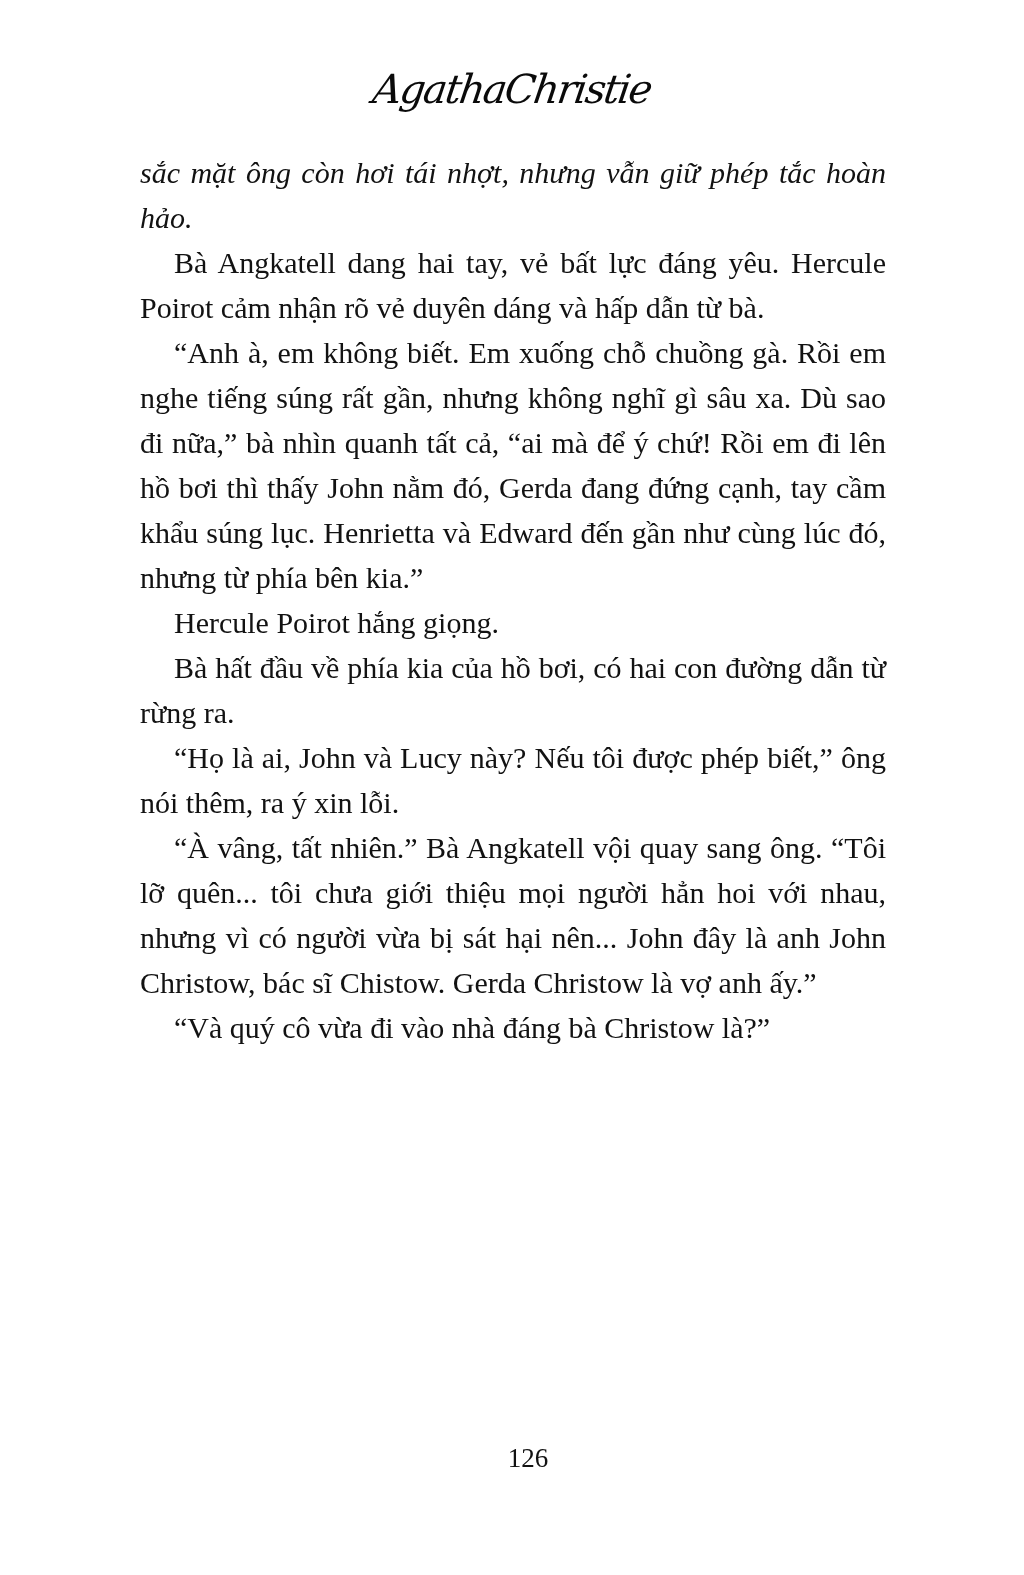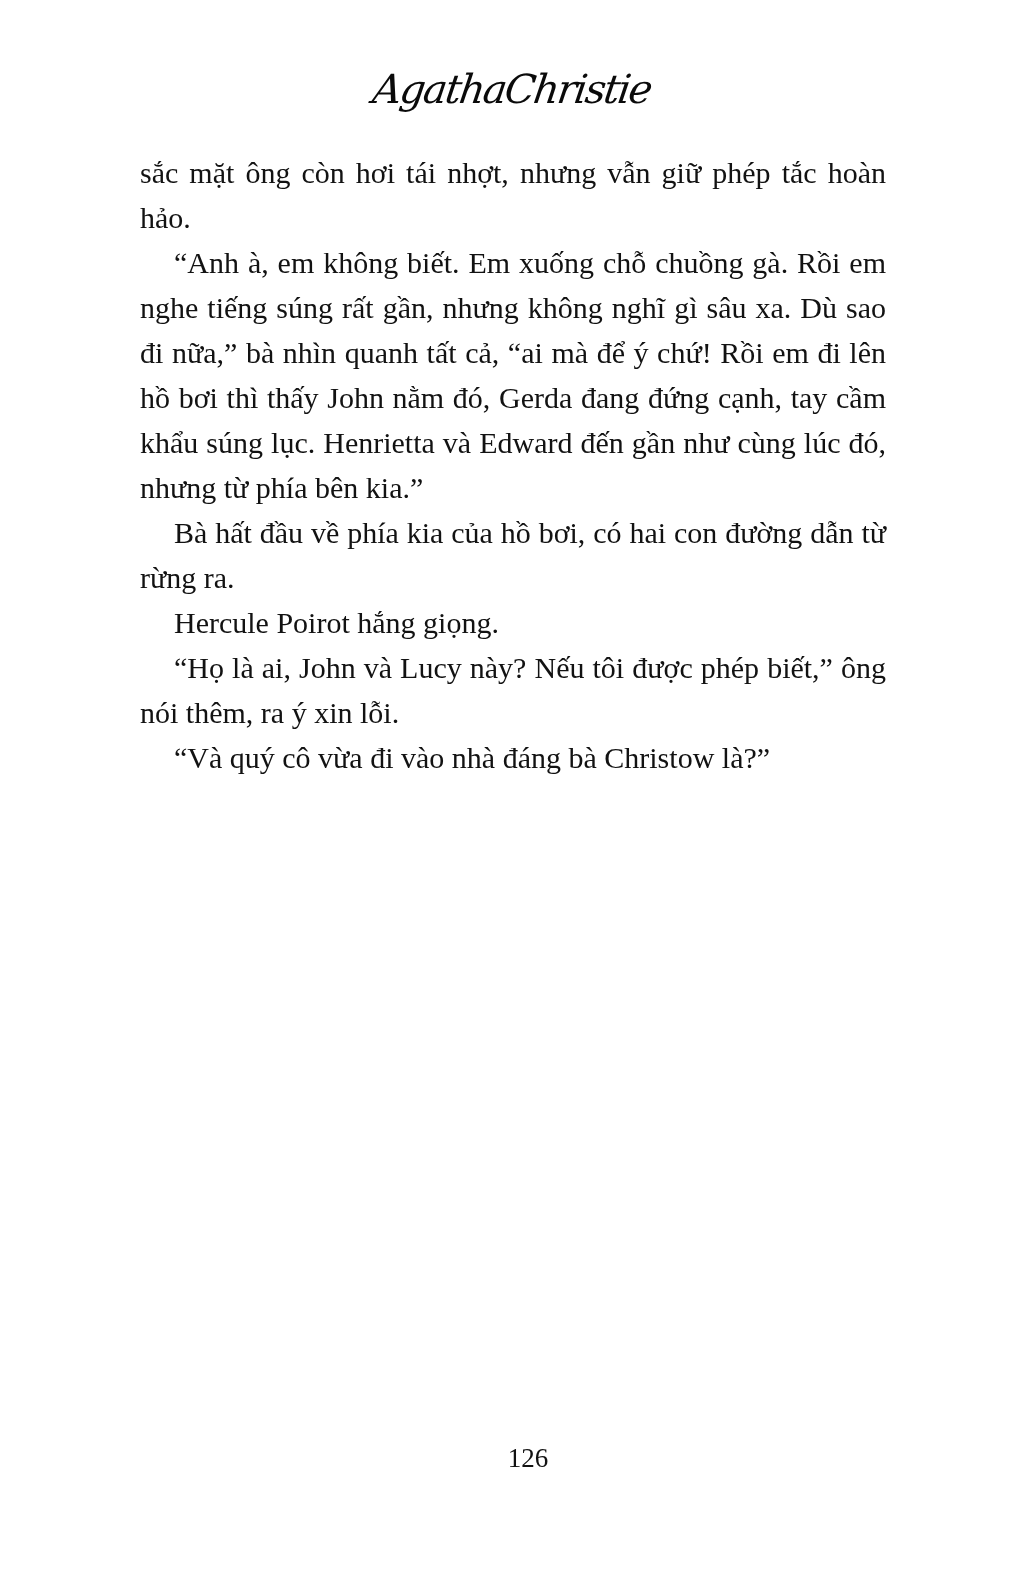--- a/index.html
+++ b/index.html
@@ -39,42 +39,45 @@
     line-height: 45px;
     text-align: justify;
     color: #121212;
   }
   .para {
     margin: 0;
     text-indent: 34px;
   }
   .para.no-indent {
     text-indent: 0;
+    font-style: italic;
   }
   .page-number {
     position: absolute;
     top: 1443px;
     left: 16px;
     width: 100%;
     text-align: center;
     font-size: 27px;
     color: #121212;
   }
 </style>
 </head>
 <body>
 
 <div class="page">
 
   <div class="signature">AgathaChristie</div>
 
   <main class="body-text">
     <p class="para no-indent">sắc mặt ông còn hơi tái nhợt, nhưng vẫn giữ phép tắc hoàn hảo.</p>
+    <p class="para">Bà Angkatell dang hai tay, vẻ bất lực đáng yêu. Hercule Poirot cảm nhận rõ vẻ duyên dáng và hấp dẫn từ bà.</p>
     <p class="para">“Anh à, em không biết. Em xuống chỗ chuồng gà. Rồi em nghe tiếng súng rất gần, nhưng không nghĩ gì sâu xa. Dù sao đi nữa,” bà nhìn quanh tất cả, “ai mà để ý chứ! Rồi em đi lên hồ bơi thì thấy John nằm đó, Gerda đang đứng cạnh, tay cầm khẩu súng lục. Henrietta và Edward đến gần như cùng lúc đó, nhưng từ phía bên kia.”</p>
+    <p class="para">Hercule Poirot hắng giọng.</p>
     <p class="para">Bà hất đầu về phía kia của hồ bơi, có hai con đường dẫn từ rừng ra.</p>
-    <p class="para">Hercule Poirot hắng giọng.</p>
     <p class="para">“Họ là ai, John và Lucy này? Nếu tôi được phép biết,” ông nói thêm, ra ý xin lỗi.</p>
+    <p class="para">“À vâng, tất nhiên.” Bà Angkatell vội quay sang ông. “Tôi lỡ quên... tôi chưa giới thiệu mọi người hẳn hoi với nhau, nhưng vì có người vừa bị sát hại nên... John đây là anh John Christow, bác sĩ Chistow. Gerda Christow là vợ anh ấy.”</p>
     <p class="para">“Và quý cô vừa đi vào nhà đáng bà Christow là?”</p>
   </main>
 
   <div class="page-number">126</div>
 
 </div>
 
 </body></html>

